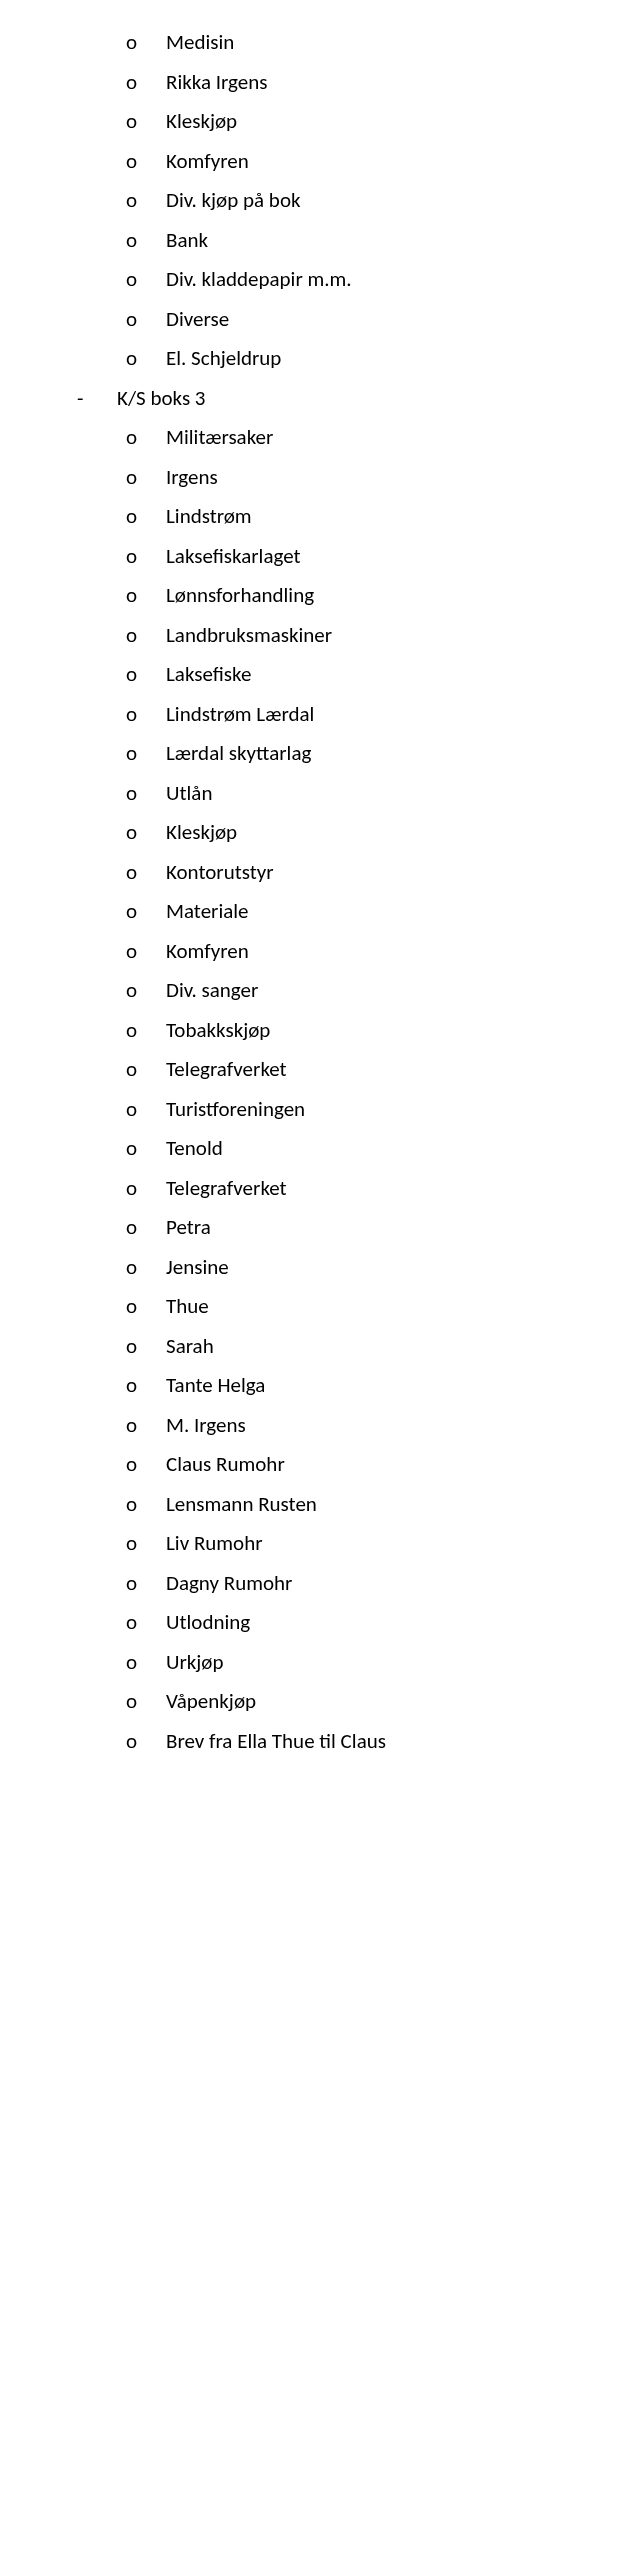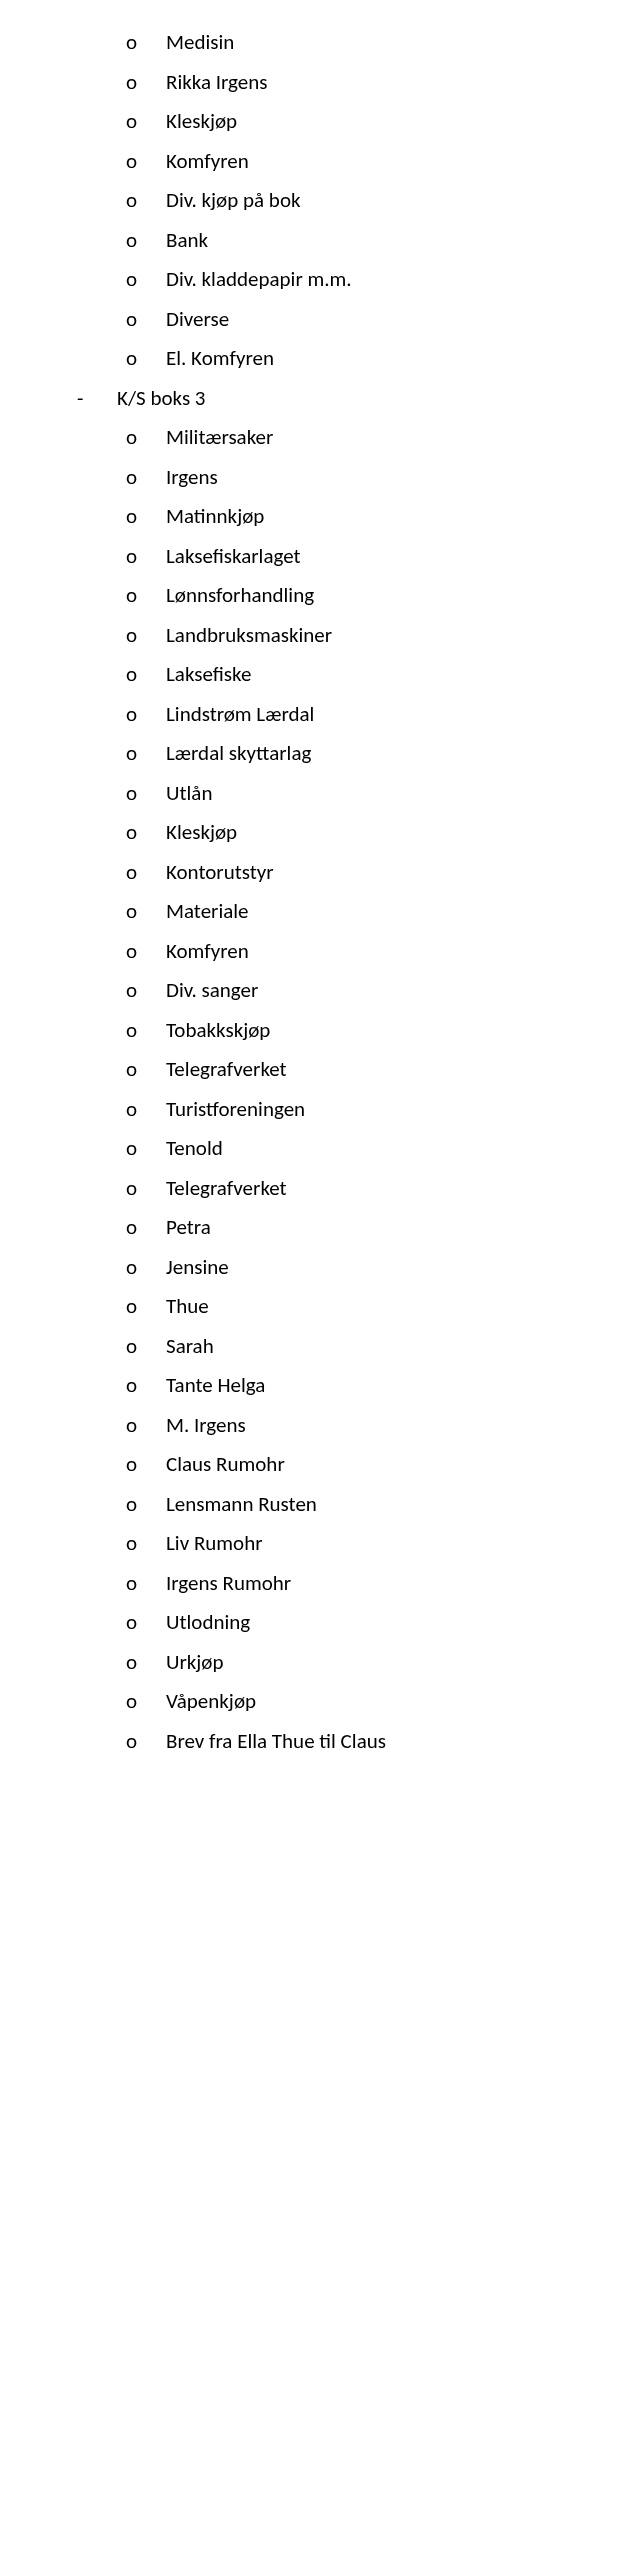--- a/index.html
+++ b/index.html
@@ -70,39 +70,39 @@
   <div class="lvl1">
     <span class="bullet">o</span>
     <span>Div. kladdepapir m.m.</span>
   </div>
   <div class="lvl1">
     <span class="bullet">o</span>
     <span>Diverse</span>
   </div>
   <div class="lvl1">
     <span class="bullet">o</span>
-    <span>El. Komfyren</span>
+    <span>El. Schjeldrup</span>
   </div>
 
   <div class="lvl0">
     <span class="dash">-</span>
     <span>K/S boks 3</span>
   </div>
 
   <div class="lvl1">
     <span class="bullet">o</span>
     <span>Militærsaker</span>
   </div>
   <div class="lvl1">
     <span class="bullet">o</span>
     <span>Irgens</span>
   </div>
   <div class="lvl1">
     <span class="bullet">o</span>
-    <span>Matinnkjøp</span>
+    <span>Lindstrøm</span>
   </div>
   <div class="lvl1">
     <span class="bullet">o</span>
     <span>Laksefiskarlaget</span>
   </div>
   <div class="lvl1">
     <span class="bullet">o</span>
     <span>Lønnsforhandling</span>
   </div>
   <div class="lvl1">
@@ -196,21 +196,21 @@
   <div class="lvl1">
     <span class="bullet">o</span>
     <span>Lensmann Rusten</span>
   </div>
   <div class="lvl1">
     <span class="bullet">o</span>
     <span>Liv Rumohr</span>
   </div>
   <div class="lvl1">
     <span class="bullet">o</span>
-    <span>Irgens Rumohr</span>
+    <span>Dagny Rumohr</span>
   </div>
   <div class="lvl1">
     <span class="bullet">o</span>
     <span>Utlodning</span>
   </div>
   <div class="lvl1">
     <span class="bullet">o</span>
     <span>Urkjøp</span>
   </div>
   <div class="lvl1">

